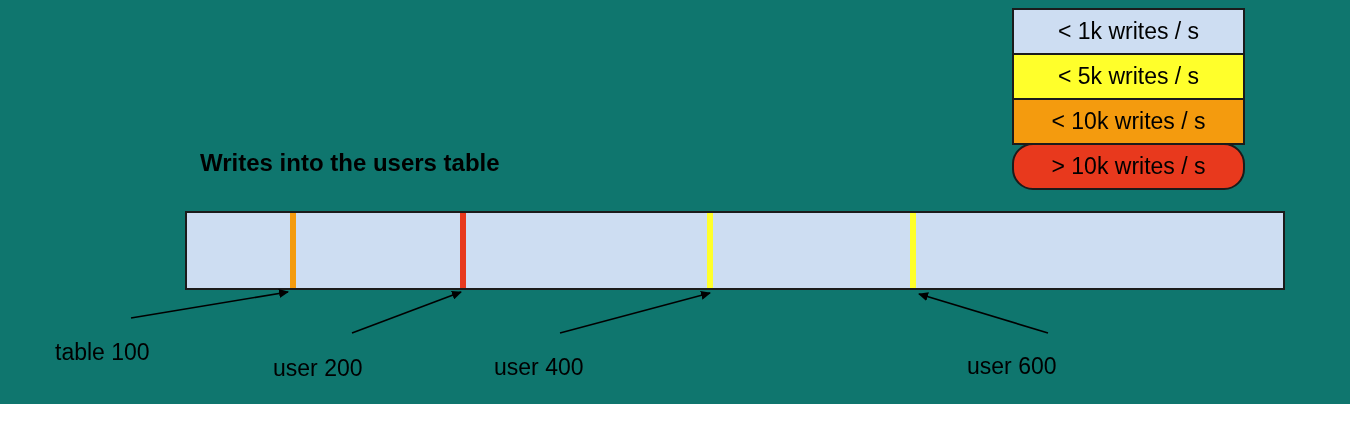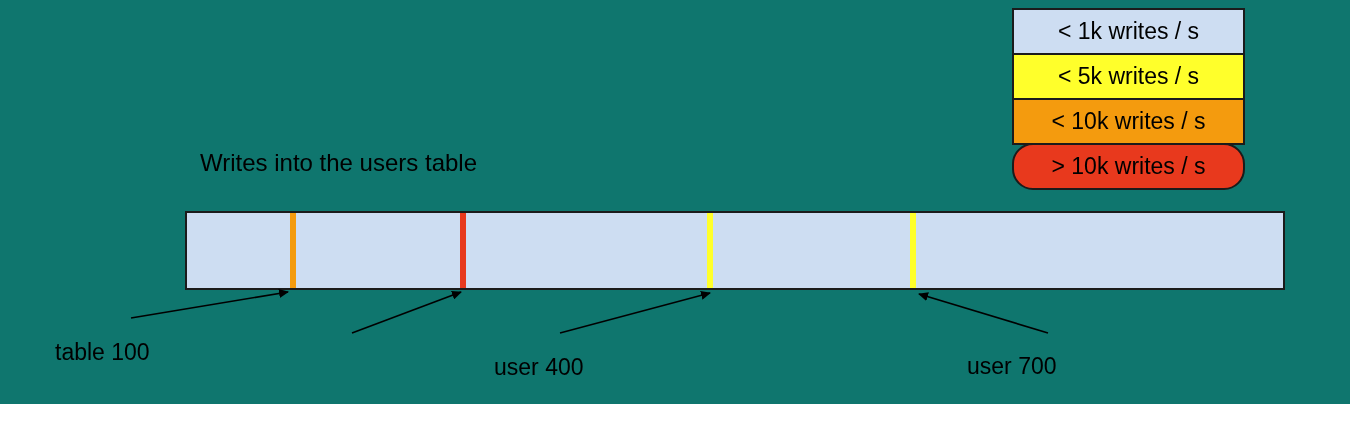--- a/index.html
+++ b/index.html
@@ -12,20 +12,21 @@
     color: #000000;
     overflow: hidden;
   }
   .diagram-title {
     position: absolute;
     left: 200px;
     top: 149px;
     font-size: 24px;
     line-height: 1.2;
     white-space: nowrap;
+    font-weight: bold;
   }
   .users-bar {
     position: absolute;
     left: 185px;
     top: 211px;
     width: 1100px;
     height: 79px;
     border: 2px solid #1b1b1b;
     box-sizing: border-box;
   }
@@ -109,16 +110,17 @@
         <path d="M0,0 L10,4.5 L0,9 z" fill="#000000"></path>
       </marker>
     </defs>
     <line x1="131" y1="318" x2="288" y2="292" stroke="#000000" stroke-width="1.6" marker-end="url(#arrowhead)"></line>
     <line x1="352" y1="333" x2="461" y2="292" stroke="#000000" stroke-width="1.6" marker-end="url(#arrowhead)"></line>
     <line x1="560" y1="333" x2="710" y2="293" stroke="#000000" stroke-width="1.6" marker-end="url(#arrowhead)"></line>
     <line x1="1048" y1="333" x2="919" y2="294" stroke="#000000" stroke-width="1.6" marker-end="url(#arrowhead)"></line>
   </svg>
 
   <div class="user-label label-user-100">table 100</div>
+  <div class="user-label label-user-200">user 200</div>
   <div class="user-label label-user-300">user 400</div>
-  <div class="user-label label-user-400">user 700</div>
+  <div class="user-label label-user-400">user 600</div>
 
 </div>
 
 </body></html>

